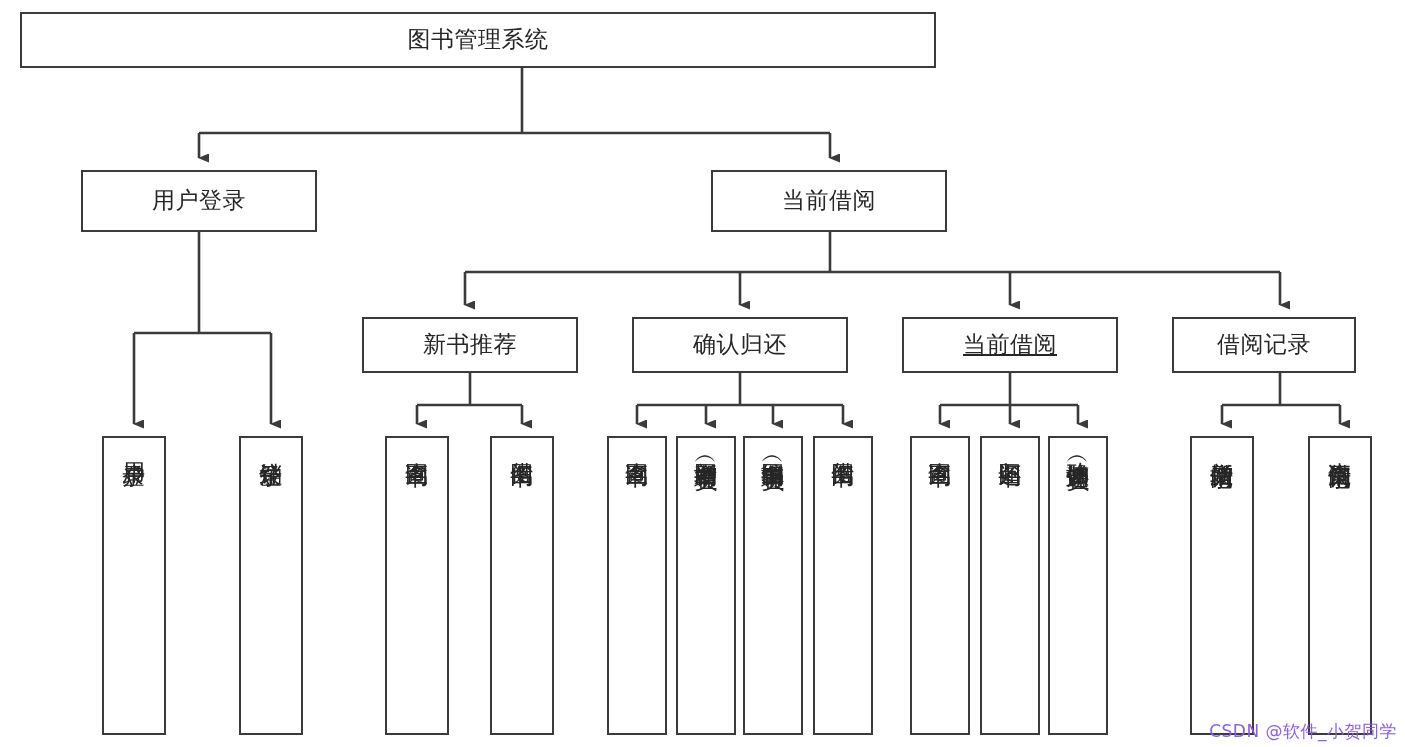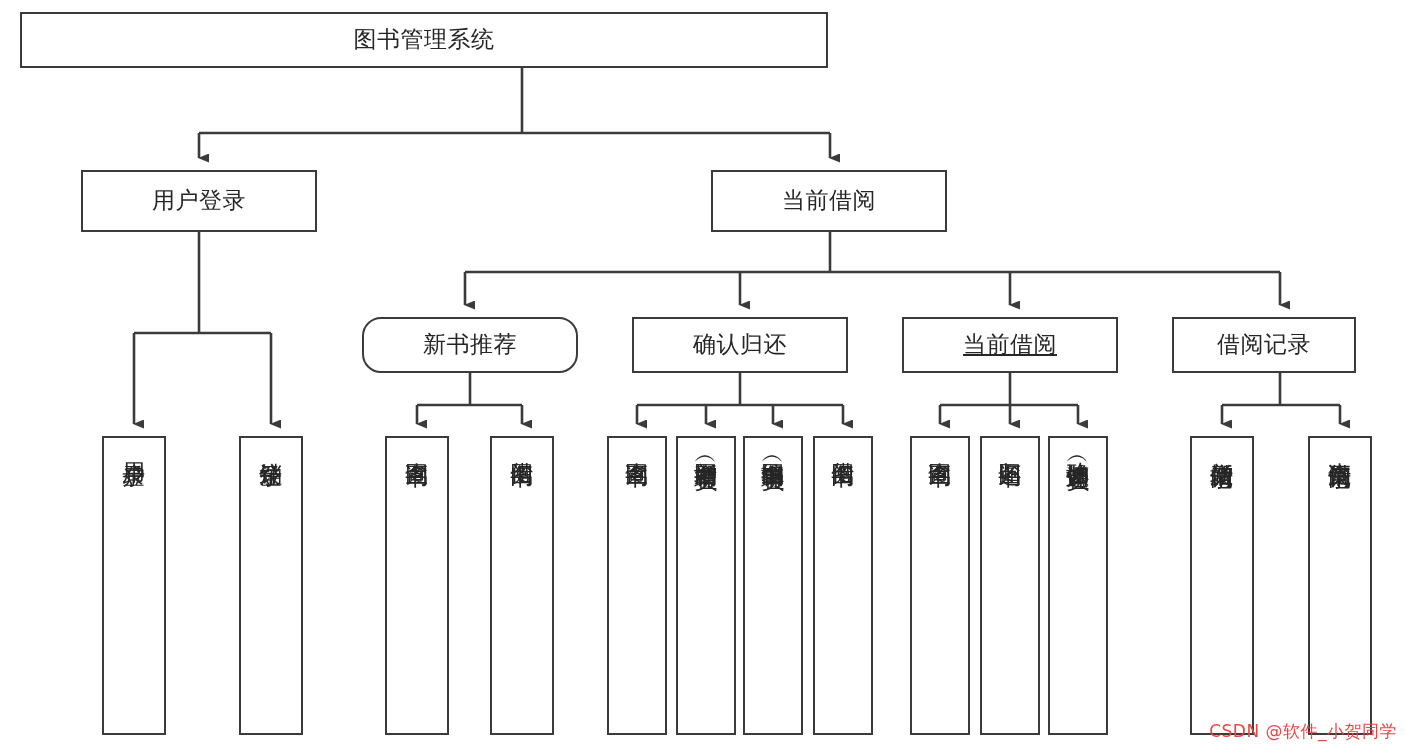--- a/index.html
+++ b/index.html
@@ -56,21 +56,21 @@
     color: #262626;
   }
   .leaf-tall .vtext {
     line-height: 1.42;
   }
   #watermark {
     position: absolute;
     right: 8px;
     bottom: 4px;
     font-size: 17px;
-    color: #ef4444;
+    color: #8b5cf6;
     letter-spacing: 0.5px;
     white-space: nowrap;
   }
 </style>
 </head>
 <body>
 
 <div id="canvas">
 
   <svg class="wires" viewBox="0 0 1405 747">
@@ -116,32 +116,32 @@
       <path d="M 1010,405 L 1010,424" marker-end="url(#arrow)"></path>
       <path d="M 1078,405 L 1078,424" marker-end="url(#arrow)"></path>
 
       <path d="M 1280,373 L 1280,405"></path>
       <path d="M 1222,405 L 1340,405"></path>
       <path d="M 1222,405 L 1222,424" marker-end="url(#arrow)"></path>
       <path d="M 1340,405 L 1340,424" marker-end="url(#arrow)"></path>
     </g>
   </svg>
 
-  <div class="node node-h" style="left:20px; top:12px; width:808px; height:56px;">
+  <div class="node node-h" style="left:20px; top:12px; width:916px; height:56px;">
     <span>图书管理系统</span>
   </div>
 
   <div class="node node-h" style="left:81px; top:170px; width:236px; height:62px;">
     <span>用户登录</span>
   </div>
   <div class="node node-h" style="left:711px; top:170px; width:236px; height:62px;">
     <span>当前借阅</span>
   </div>
 
-  <div class="node node-h" style="left:362px; top:317px; width:216px; height:56px;border-radius:19px;">
+  <div class="node node-h" style="left:362px; top:317px; width:216px; height:56px;">
     <span>新书推荐</span>
   </div>
   <div class="node node-h" style="left:632px; top:317px; width:216px; height:56px;">
     <span>确认归还</span>
   </div>
   <div class="node node-h" style="left:902px; top:317px; width:216px; height:56px;text-decoration:underline;">
     <span>当前借阅</span>
   </div>
   <div class="node node-h" style="left:1172px; top:317px; width:184px; height:56px;">
     <span>借阅记录</span>

